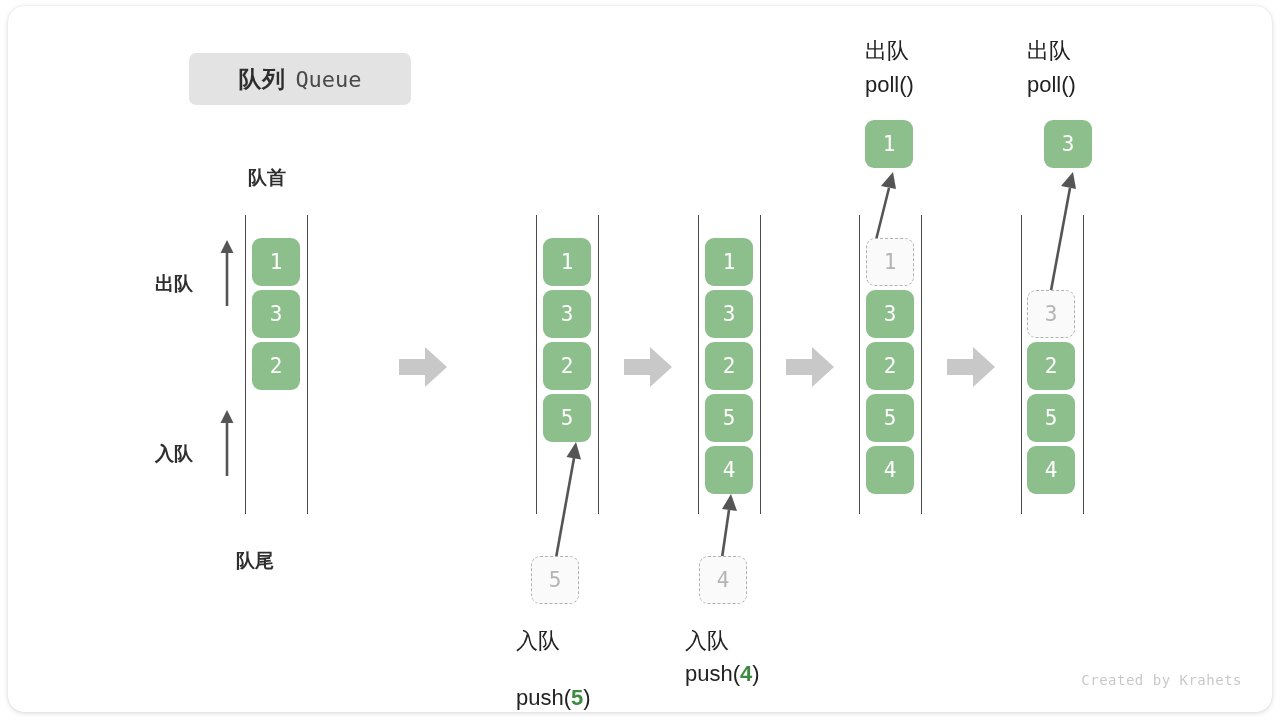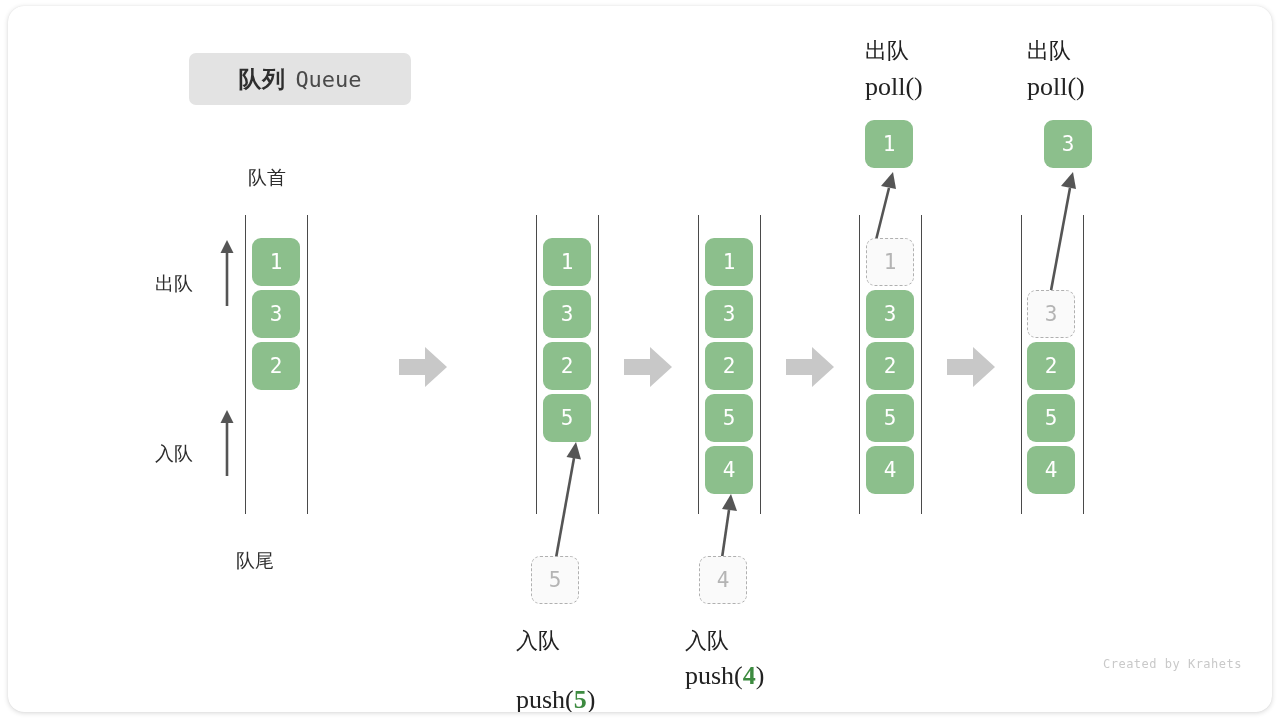--- a/index.html
+++ b/index.html
@@ -49,34 +49,34 @@
   #title-chip .en {
     font-family: "DejaVu Sans Mono", monospace;
     font-size: 22px;
     color: #4a4a4a;
     margin-left: 10px;
   }
 
   
   .cn-bold {
     font-family: "Liberation Sans", sans-serif;
-    font-weight: normal;
+    font-weight: bold;
     font-size: 19px;
     color: #2e2e2e;
     white-space: nowrap;
   }
   .op-cn {
     font-family: "Liberation Sans", sans-serif;
     font-size: 22px;
     color: #222222;
     white-space: nowrap;
   }
   .op-code {
-    font-family: Liberation Serif, serif;
-    font-size: 26px;
+    font-family: Liberation Sans, sans-serif;
+    font-size: 22px;
     color: #222222;
     white-space: nowrap;
   }
   .op-code .val { color: #3d8b40; font-weight: bold; }
 
   
   .rail {
     width: 0;
     border-left: 1.6px solid #4a4a4a;
   }
@@ -102,23 +102,23 @@
     color: #b4b4b4;
     border: 1.6px dashed #b0b0b0;
   }
 
   
   .step-arrow { width: 48px; height: 40px; }
 
   
   #watermark {
     right: 30px;
-    bottom: 41px;
+    bottom: 24px;
     font-family: "DejaVu Sans Mono", monospace;
-    font-size: 12px;
+    font-size: 14px;
     color: #c9c9c9;
     letter-spacing: 0.5px;
   }
 
   svg { overflow: visible; }
 </style>
 </head>
 <body>
 
 <div id="card">

